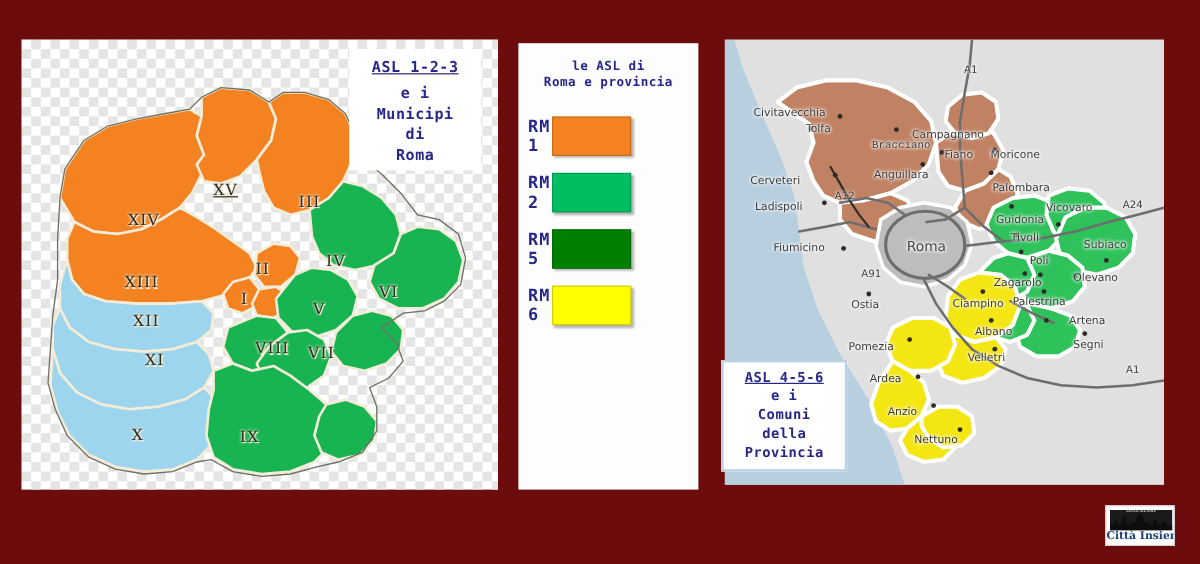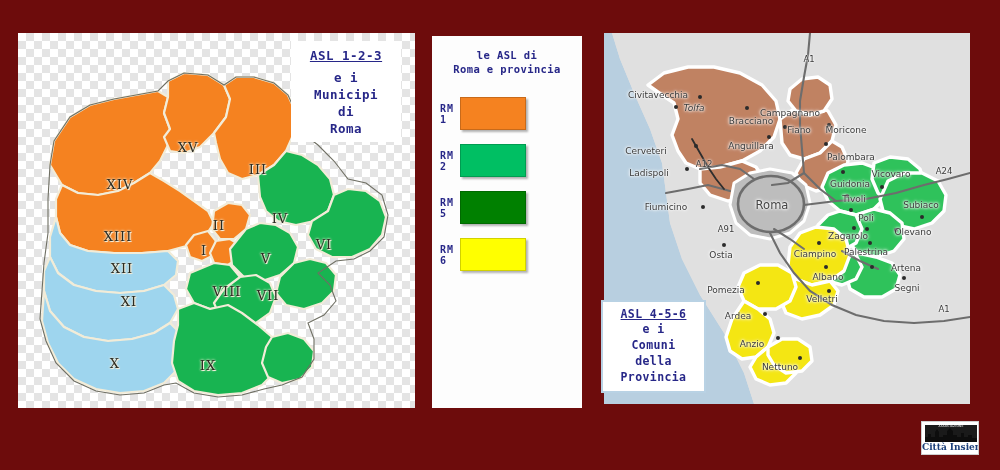--- a/index.html
+++ b/index.html
@@ -70,21 +70,21 @@
     text-align: center; color: #272788;
     font-size: 10.5px; font-weight: bold;
     line-height: 14px; padding-top: 12px; letter-spacing: 0.4px;
   }
   #legend .rows { margin-top: 14px; }
   .leg-row {
     display: flex; align-items: center;
     height: 47px; padding-left: 8px;
   }
   .leg-label {
-    color: #272788; font-size: 10px; font-weight: bold;
+    color: #272788; font-size: 14px; font-weight: bold;
     width: 20px; letter-spacing: 1px;
   }
   .leg-swatch {
     width: 66px; height: 33px;
     border: 1px solid rgba(0,0,0,0.18);
     box-shadow: 2px 2px 2px rgba(0,0,0,0.30);
   }
 
   
   #right-map {
@@ -235,21 +235,21 @@
     <div class="rn" style="left:248px;top:225px;">V</div>
     <div class="rn" style="left:306px;top:211px;">VI</div>
     <div class="rn" style="left:250px;top:262px;">VII</div>
     <div class="rn" style="left:209px;top:258px;">VIII</div>
     <div class="rn" style="left:190px;top:320px;margin-top:12px;">IX</div>
     <div class="rn" style="left:97px;top:330px;">X</div>
     <div class="rn" style="left:111px;top:268px;">XI</div>
     <div class="rn" style="left:104px;top:235px;">XII</div>
     <div class="rn" style="left:100px;top:203px;">XIII</div>
     <div class="rn" style="left:102px;top:151px;">XIV</div>
-    <div class="rn" style="left:170px;top:114px;">XV</div>
+    <div class="rn" style="left:170px;top:126px;text-decoration:underline;">XV</div>
   </div>
 
   <div id="left-title-box">
     <span class="hdr">ASL 1-2-3</span>
     <span class="ln">e i</span>
     <span class="ln">Municipi</span>
     <span class="ln">di</span>
     <span class="ln">Roma</span>
   </div>
 
@@ -376,22 +376,22 @@
     <div class="dot" style="left:215px;top:210px;"></div>
     <div class="dot" style="left:222px;top:234px;"></div>
     <div class="dot" style="left:225px;top:258px;"></div>
     <div class="dot" style="left:120px;top:212px;"></div>
     <div class="dot" style="left:154px;top:250px;"></div>
     <div class="dot" style="left:161px;top:281px;"></div>
     <div class="dot" style="left:174px;top:305px;"></div>
     <div class="dot" style="left:196px;top:325px;"></div>
 
     <div class="town" style="left:54px;top:62px;">Civitavecchia</div>
-    <div class="town" style="left:90px;top:75px;font-style:italic;">Tolfa</div>
-    <div class="town" style="left:147px;top:88px;">Bracciano</div>
+    <div class="town" style="left:78px;top:75px;">Tolfa</div>
+    <div class="town" style="left:147px;top:88px;font-family:Liberation Mono, monospace;">Bracciano</div>
     <div class="town" style="left:147px;top:113px;">Anguillara</div>
     <div class="town" style="left:42px;top:118px;">Cerveteri</div>
     <div class="town" style="left:45px;top:140px;">Ladispoli</div>
     <div class="town" style="left:62px;top:174px;">Fiumicino</div>
     <div class="town" style="left:186px;top:80px;">Campagnano</div>
     <div class="town" style="left:195px;top:97px;">Fiano</div>
     <div class="town" style="left:242px;top:97px;">Moricone</div>
     <div class="town" style="left:247px;top:124px;">Palombara</div>
     <div class="town" style="left:287px;top:141px;">Vicovaro</div>
     <div class="town" style="left:246px;top:151px;">Guidonia</div>

